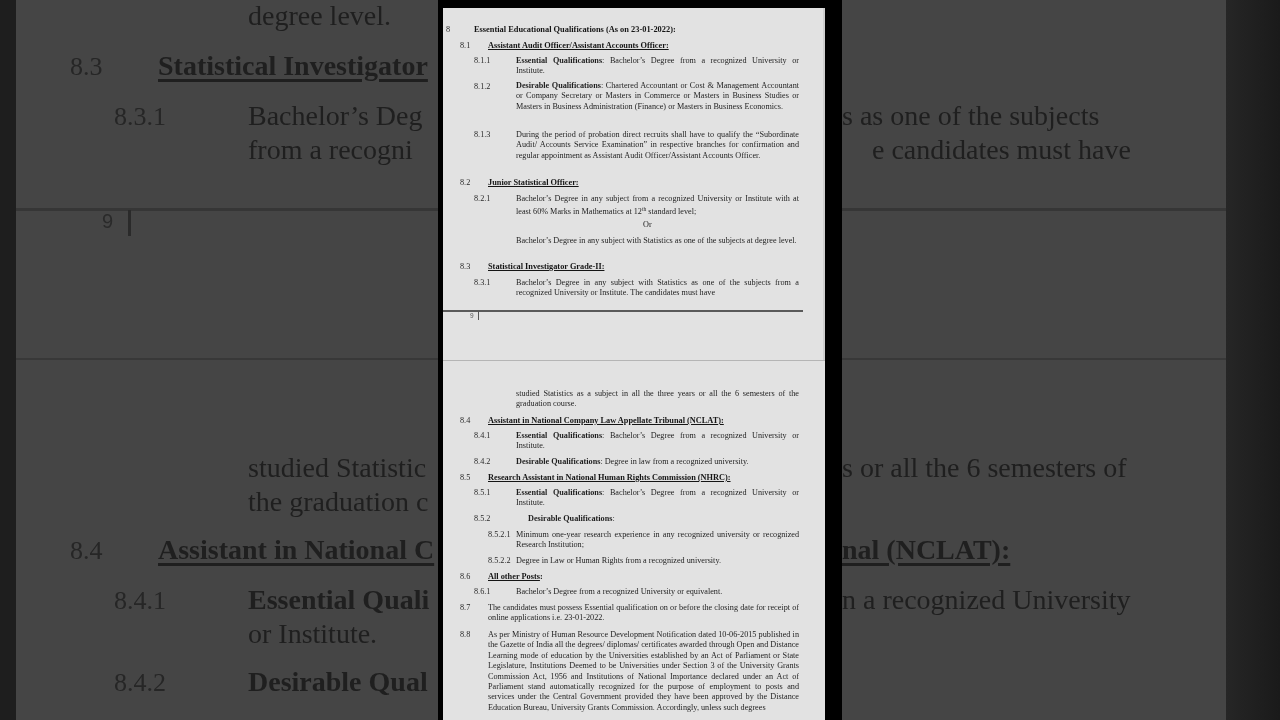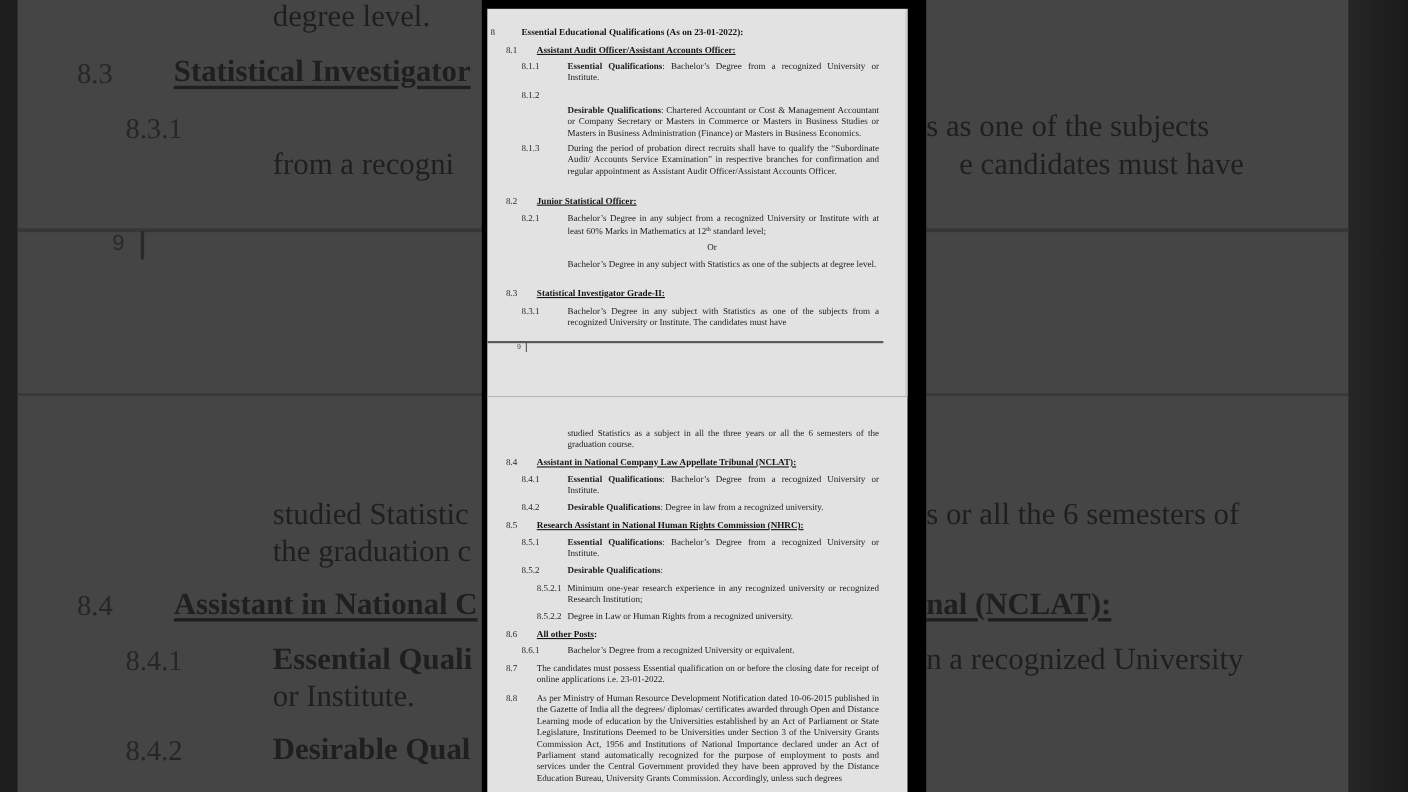--- a/index.html
+++ b/index.html
@@ -47,20 +47,21 @@
   <div class="bg-page footer"></div>
   <div class="bg-page bottom"></div>
   <div class="bg-right-edge"></div>
 
   <div class="bg-text" style="left:248px;top:0px;">degree level.</div>
 
   <div class="bg-num" style="left:70px;top:52px;">8.3</div>
   <div class="bg-text b u" style="left:158px;top:50px;">Statistical Investigator</div>
 
   <div class="bg-num" style="left:114px;top:102px;">8.3.1</div>
+  <div class="bg-text" style="left:248px;top:100px;">Bachelor’s Deg</div>
   <div class="bg-text" style="left:842px;top:100px;">s as one of the subjects</div>
   <div class="bg-text" style="left:248px;top:134px;">from a recogni</div>
   <div class="bg-text" style="left:842px;top:134px;padding-left:30px;">e candidates must have</div>
 
   <div class="bg-pageno">9</div>
   <div class="bg-pageno-bar"></div>
 
   <div class="bg-text" style="left:248px;top:452px;">studied Statistic</div>
   <div class="bg-text" style="left:842px;top:452px;">s or all the 6 semesters of</div>
   <div class="bg-text" style="left:248px;top:486px;">the graduation c</div>
@@ -84,21 +85,21 @@
     <div class="num" style="left:3px;top:17px;">8</div>
     <div class="title">Essential Educational Qualifications (As on 23-01-2022):</div>
 
     <div class="num" style="left:17px;top:33px;">8.1</div>
     <div class="head" style="top:33px;">Assistant Audit Officer/Assistant Accounts Officer:</div>
 
     <div class="num" style="left:31px;top:48px;">8.1.1</div>
     <div class="body" style="top:48px;"><span class="bold">Essential Qualifications</span><span>: Bachelor’s Degree from a recognized University or Institute.</span></div>
 
     <div class="num" style="left:31px;top:74px;">8.1.2</div>
-    <div class="body" style="top:88px;"><span class="bold">Desirable Qualifications</span><span>: Chartered Accountant or Cost &amp; Management Accountant or Company Secretary or Masters in Commerce or Masters in Business Studies or Masters in Business Administration (Finance) or Masters in Business Economics.</span></div>
+    <div class="body" style="top:73px;"><span class="bold">Desirable Qualifications</span><span>: Chartered Accountant or Cost &amp; Management Accountant or Company Secretary or Masters in Commerce or Masters in Business Studies or Masters in Business Administration (Finance) or Masters in Business Economics.</span></div>
 
     <div class="num" style="left:31px;top:122px;">8.1.3</div>
     <div class="body" style="top:122px;">During the period of probation direct recruits shall have to qualify the “Subordinate Audit/ Accounts Service Examination” in respective branches for confirmation and regular appointment as Assistant Audit Officer/Assistant Accounts Officer.</div>
 
     <div class="num" style="left:17px;top:170px;">8.2</div>
     <div class="head" style="top:170px;">Junior Statistical Officer:</div>
 
     <div class="num" style="left:31px;top:186px;">8.2.1</div>
     <div class="body" style="top:186px;"><span>Bachelor’s Degree in any subject from a recognized University or Institute with at least 60% Marks in Mathematics at 12</span><sup>th</sup><span> standard level;</span></div>
 
@@ -129,21 +130,21 @@
     <div class="num" style="left:31px;top:96px;">8.4.2</div>
     <div class="body" style="top:96px;"><span class="bold">Desirable Qualifications</span><span>: Degree in law from a recognized university.</span></div>
 
     <div class="num" style="left:17px;top:112px;">8.5</div>
     <div class="head" style="top:112px;">Research Assistant in National Human Rights Commission (NHRC):</div>
 
     <div class="num" style="left:31px;top:127px;">8.5.1</div>
     <div class="body" style="top:127px;"><span class="bold">Essential Qualifications</span><span>: Bachelor’s Degree from a recognized University or Institute.</span></div>
 
     <div class="num" style="left:31px;top:153px;">8.5.2</div>
-    <div class="body" style="top:153px;"><span class="bold">Desirable Qualifications</span><span>:</span></div>
+    <div class="body" style="top:153px;margin-left:12px;"><span class="bold">Desirable Qualifications</span><span>:</span></div>
 
     <div class="num" style="left:45px;top:169px;">8.5.2.1</div>
     <div class="body" style="top:169px;">Minimum one-year research experience in any recognized university or recognized Research Institution;</div>
 
     <div class="num" style="left:45px;top:195px;">8.5.2.2</div>
     <div class="body" style="top:195px;">Degree in Law or Human Rights from a recognized university.</div>
 
     <div class="num" style="left:17px;top:211px;text-align:right;">8.6</div>
     <div class="head" style="top:211px;"><span>All other Posts</span><span style="text-decoration:none;display:inline-block;">:</span></div>
 

